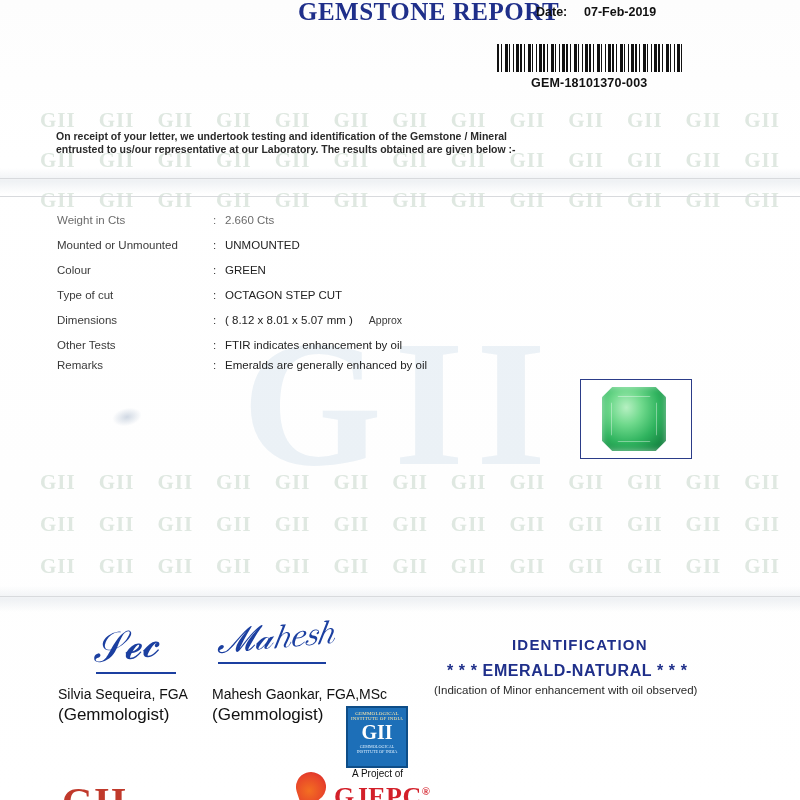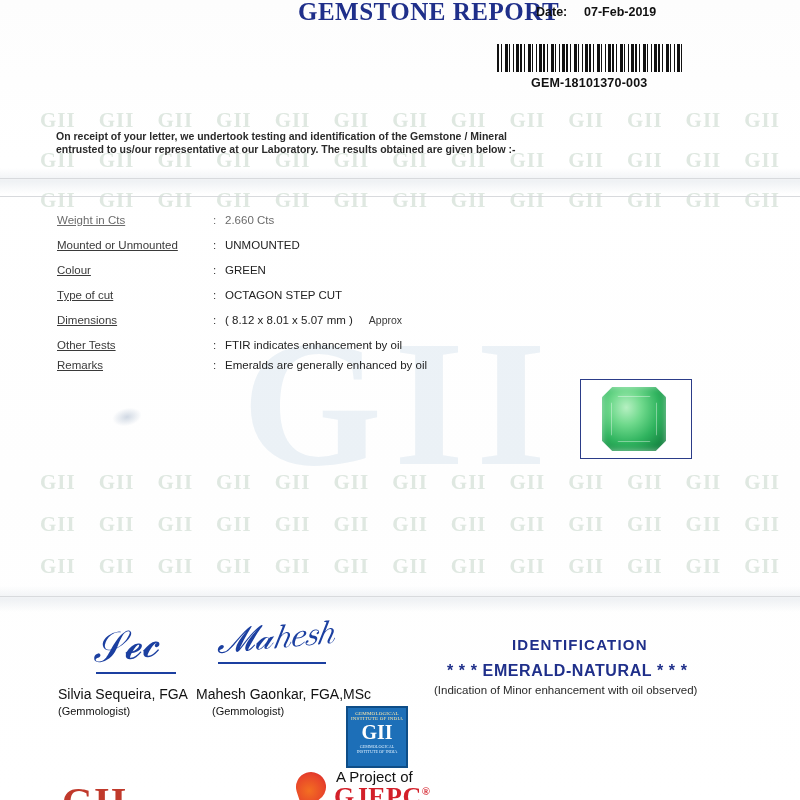--- a/index.html
+++ b/index.html
@@ -155,21 +155,20 @@
   }
   .detail-row {
     display: flex;
     align-items: baseline;
     height: 25px;
   }
   .detail-row.tight { height: 20px; }
   .detail-label {
     width: 156px;
     color: #3a3a3a;
-    text-decoration: underline;
   }
   .detail-colon {
     width: 12px;
     color: #3a3a3a;
   }
   .detail-value {
     color: #222;
   }
   .detail-row.first .detail-label,
   .detail-row.first .detail-colon,
@@ -241,21 +240,21 @@
     height: 2px;
     background: #1b3fa0;
   }
   .name {
     position: absolute;
     font-size: 14px;
     color: #111;
   }
   .role {
     position: absolute;
-    font-size: 11px;
+    font-size: 17px;
     color: #111;
     text-align: center;
   }
 
   
   .ident-title {
     position: absolute;
     left: 512px;
     top: 636px;
     font-size: 15px;
@@ -307,23 +306,23 @@
   }
   .seal-bottom {
     font-size: 4.2px;
     line-height: 5px;
     margin-top: 2px;
     padding: 0 2px;
     color: #dff0ff;
   }
   .project-of {
     position: absolute;
-    left: 336px;
+    left: 352px;
     top: 768px;
-    font-size: 15px;
+    font-size: 10px;
     color: #111;
   }
 
   
   .gii-logo {
     position: absolute;
     left: 62px;
     top: 778px;
     font-family: "Liberation Serif", serif;
     font-size: 40px;
@@ -520,21 +519,21 @@
 
 <div class="sig-wrap">
   <div class="sig sig-1">𝒮𝓮𝓬</div>
   <div class="sig sig-2">𝓜𝒶ℎ𝑒𝑠ℎ</div>
   <div class="sig-underline" style="left:96px; top:72px; width:80px;"></div>
   <div class="sig-underline" style="left:218px; top:62px; width:108px;"></div>
 </div>
 
 <div class="name" style="left:58px; top:686px;">Silvia Sequeira, FGA</div>
 <div class="role" style="left:58px; top:705px;">(Gemmologist)</div>
-<div class="name" style="left:196px; top:686px;">Mahesh Gaonkar, FGA,MSc</div>
+<div class="name" style="left:212px; top:686px;">Mahesh Gaonkar, FGA,MSc</div>
 <div class="role" style="left:212px; top:705px;">(Gemmologist)</div>
 
 <div class="ident-title">IDENTIFICATION</div>
 <div class="ident-value">* * *  EMERALD-NATURAL  * * *</div>
 <div class="ident-note">(Indication of Minor enhancement with oil observed)</div>
 
 <div class="seal">
   <div class="seal-top">GEMMOLOGICAL INSTITUTE OF INDIA</div>
   <div class="seal-main">GII</div>
   <div class="seal-bottom">GEMMOLOGICAL INSTITUTE OF INDIA</div>

